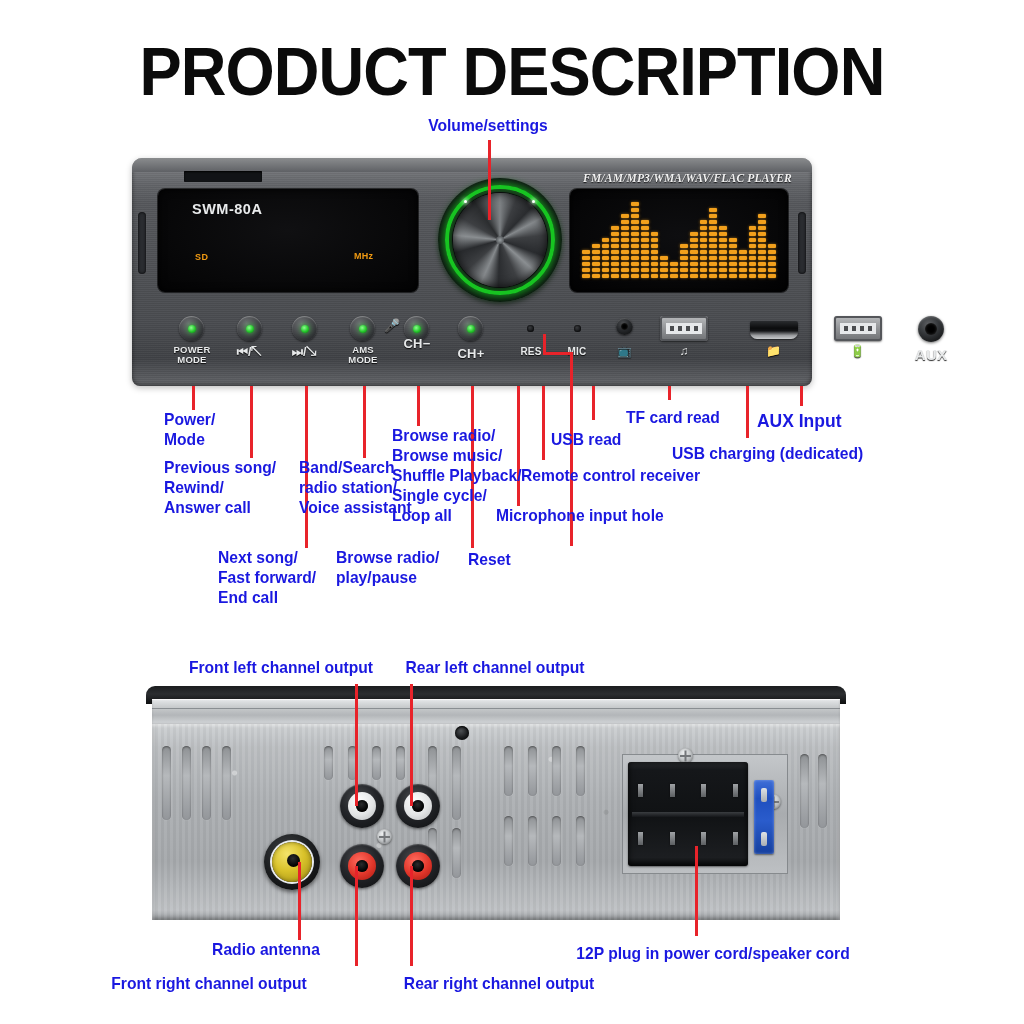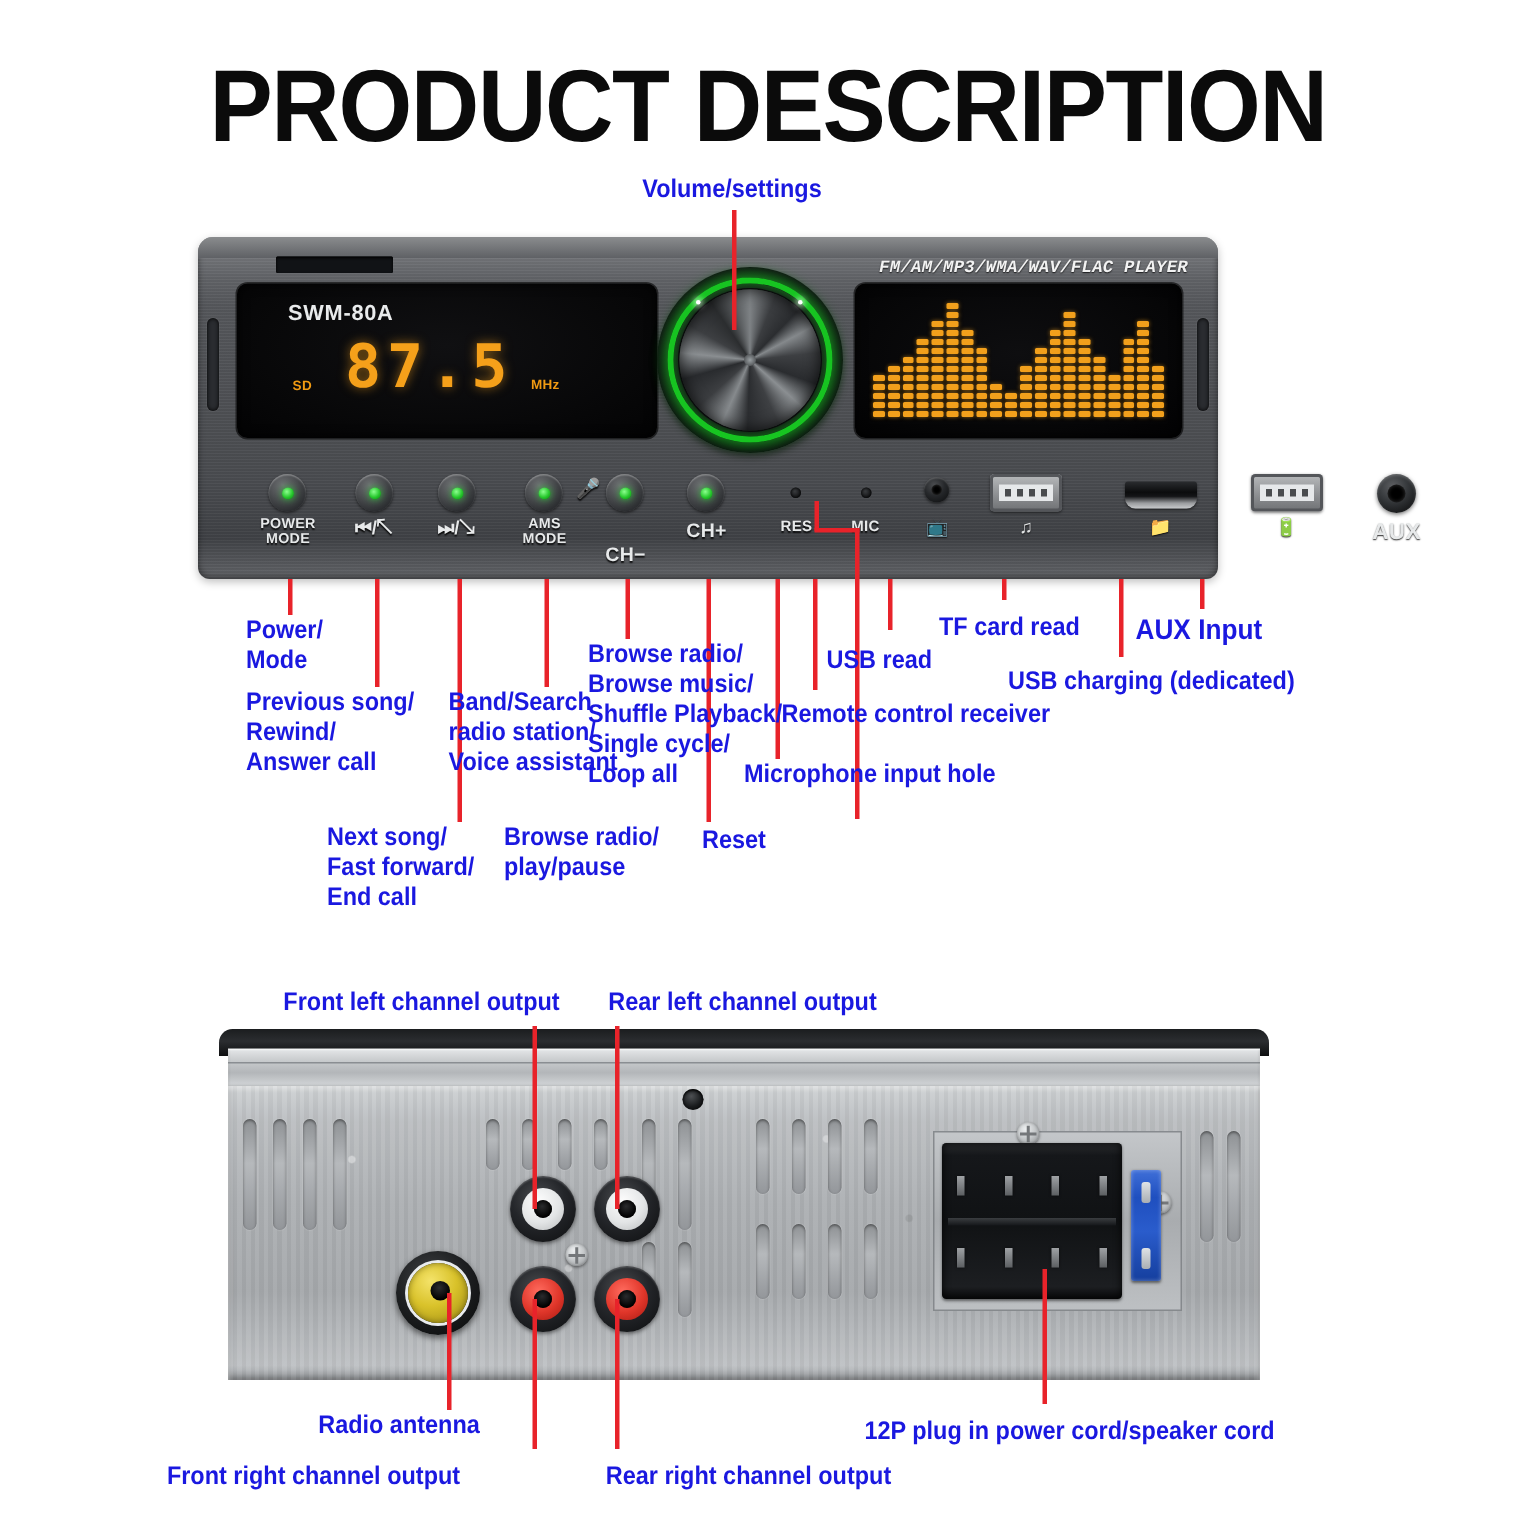--- a/index.html
+++ b/index.html
@@ -101,33 +101,33 @@
     background: #2a2c30;
     border-radius: 4px;
     box-shadow: inset 0 0 3px #000, 0 0 1px rgba(255,255,255,.2);
   }
 
   
   .player-caption {
     position: absolute;
     right: 20px; top: 14px;
     color: #f2f2f2;
-    font-family: Liberation Mono, monospace;
+    font-family: Liberation Serif, serif;
     font-style: italic;
     font-weight: 700;
     font-size: 11.5px;
     letter-spacing: .2px;
     text-shadow: 0 1px 1px rgba(0,0,0,.8);
   }
 
   
   .lcd-left {
     position: absolute;
     left: 26px; top: 31px;
-    width: 280px; height: 103px;
+    width: 260px; height: 103px;
     background: radial-gradient(ellipse at 50% 40%, #101012 0%, #070708 70%, #030304 100%);
     border-radius: 7px;
     box-shadow: inset 0 0 8px rgba(0,0,0,.95), 0 0 0 1px rgba(0,0,0,.6);
   }
   .model-label {
     position: absolute;
     left: 34px; top: 12px;
     color: #e9ebec;
     font-size: 14.5px;
     font-weight: 700;
@@ -510,21 +510,20 @@
     <div class="front-bezel-top"></div>
     <div class="top-slot"></div>
     <div class="left-slot"></div>
     <div class="right-slot"></div>
 
     <div class="player-caption">FM/AM/MP3/WMA/WAV/FLAC PLAYER</div>
 
     <div class="lcd-left">
       <div class="model-label">SWM-80A</div>
       <div class="sd-label">SD</div>
-      <div class="freq-value">87.5</div>
       <div class="freq-unit">MHz</div>
     </div>
 
     <div class="knob-wrap">
       <div class="knob-outer"></div>
       <div class="knob-ring"></div>
       <div class="knob-face">
         <div class="knob-hub"></div>
       </div>
       <div class="knob-spark" style="left:26px;top:22px;"></div>
@@ -745,21 +744,21 @@
     <div class="btn" style="left:160px; top:158px;"></div>
     <div class="btn-label sym" style="left:137px; top:188px; width:70px;">⏭/↘</div>
 
     <div class="btn" style="left:218px; top:158px;"></div>
     <div class="btn-label" style="left:197px; top:187px; width:68px;">AMS
 MODE</div>
 
     <div class="mic-icon" style="left:252px; top:160px;">🎤</div>
 
     <div class="btn" style="left:272px; top:158px;"></div>
-    <div class="btn-label big" style="left:250px; top:205px; width:70px;">CH−</div>
+    <div class="btn-label big" style="left:250px; top:179px; width:70px;">CH−</div>
 
     <div class="btn" style="left:326px; top:158px;"></div>
     <div class="btn-label big" style="left:304px; top:189px; width:70px;">CH+</div>
 
     <div class="pin" style="left:330px; top:166px; opacity:0;"></div>
     <div class="pin" style="left:395px; top:167px;"></div>
     <div class="btn-label small" style="left:376px; top:189px; width:46px;">RES</div>
 
     <div class="pin" style="left:442px; top:167px;"></div>
     <div class="btn-label small" style="left:422px; top:189px; width:46px;">MIC</div>

